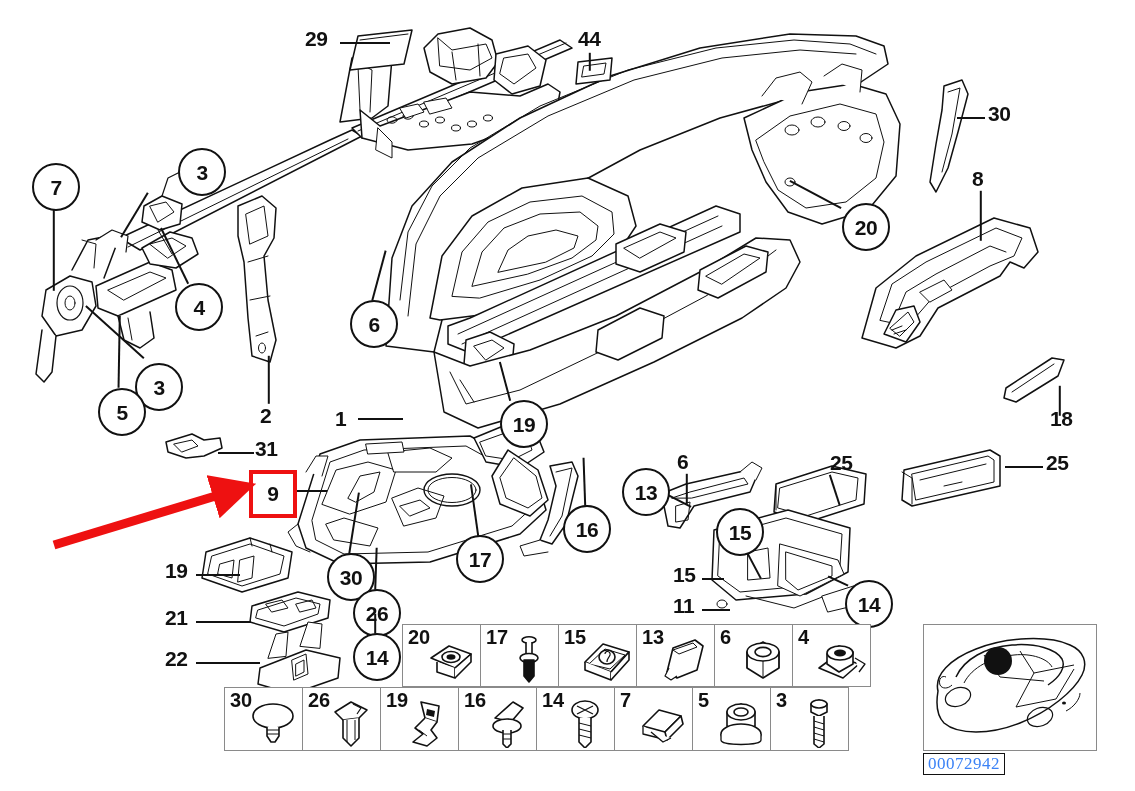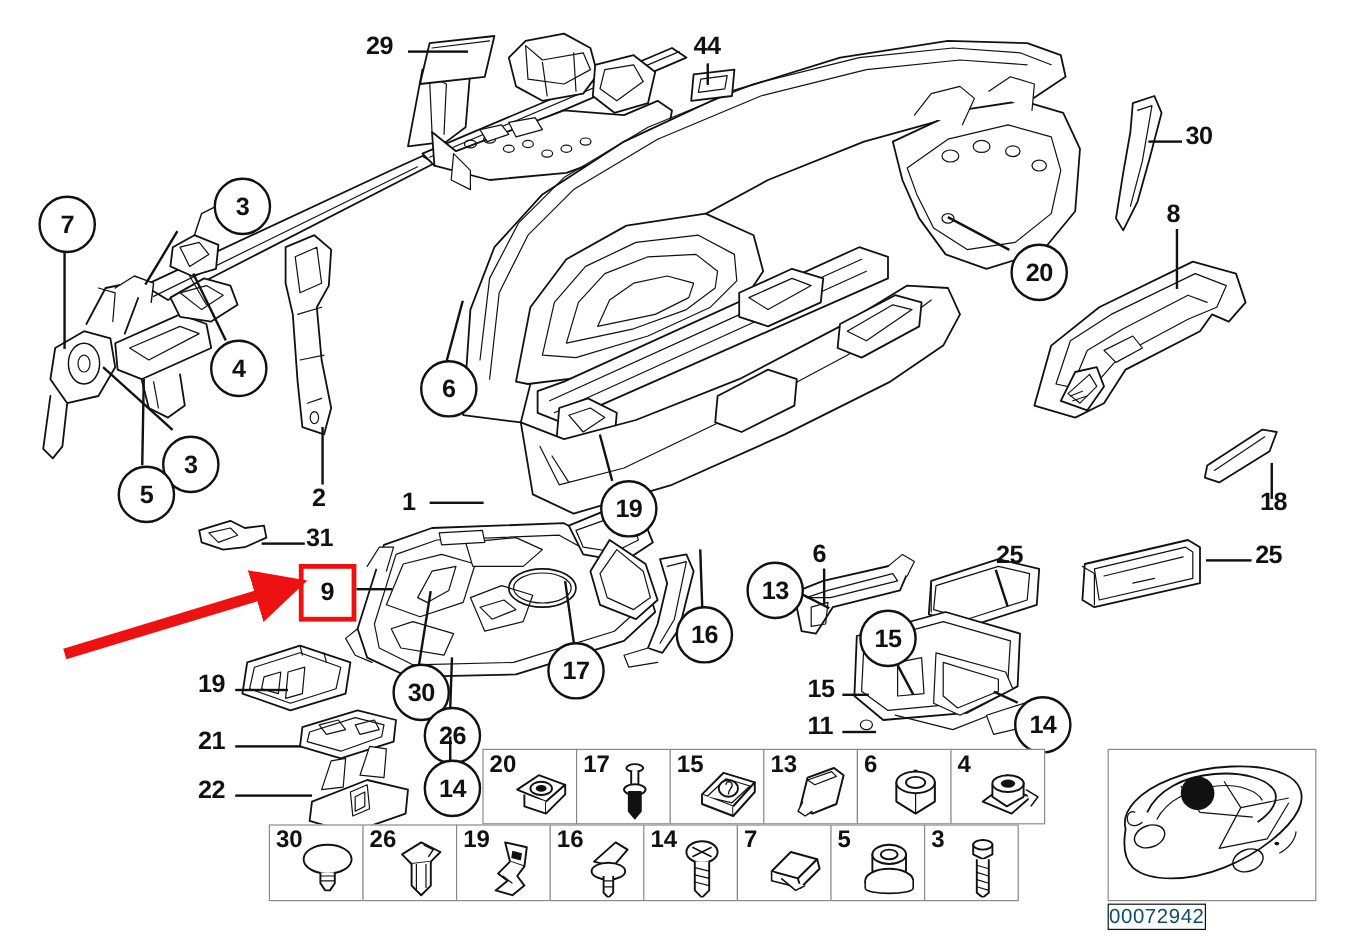--- a/index.html
+++ b/index.html
@@ -59,24 +59,24 @@
     position:absolute;left:5px;top:2px;
     font-weight:bold;font-size:20px;color:#111;line-height:20px;
     font-family:"Liberation Sans", sans-serif;
   }
   .lcell .glyph{position:absolute;right:3px;bottom:2px;width:52px;height:52px;}
   #car-cell{position:absolute;box-sizing:border-box;border:1px solid #8a8a8a;background:#fff;}
   #diagram-id{
     position:absolute;
     box-sizing:border-box;
     border:1.4px solid #111;background:#fff;
-    font-size:17px;font-weight:normal;color:#0c4a6e;
+    font-size:17px;font-weight:normal;color:#3b82f6;
     display:flex;align-items:center;justify-content:center;
     letter-spacing:0.5px;
-    font-family:Liberation Sans, sans-serif;
+    font-family:Liberation Serif, serif;
   }
 </style>
 </head>
 <body>
 
 <div id="stage">
 
   <svg id="artwork" viewBox="0 0 1135 791" xmlns="http://www.w3.org/2000/svg">
     <g fill="none" stroke="#111" stroke-width="1.5" stroke-linejoin="round" stroke-linecap="round">
 

